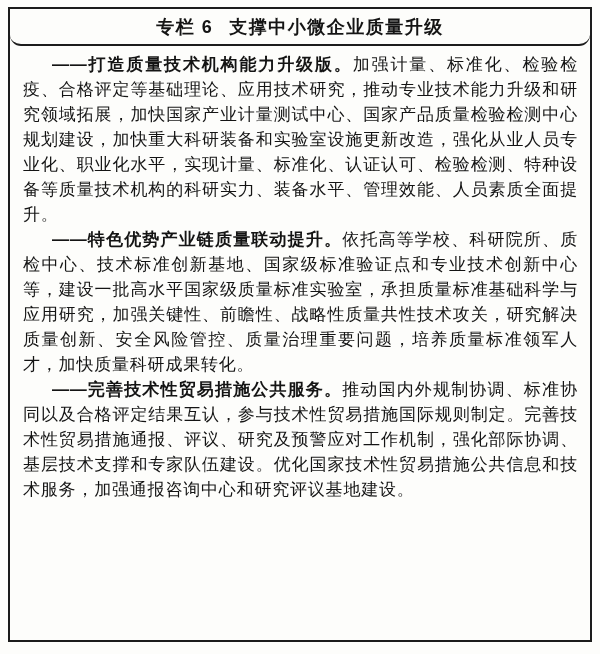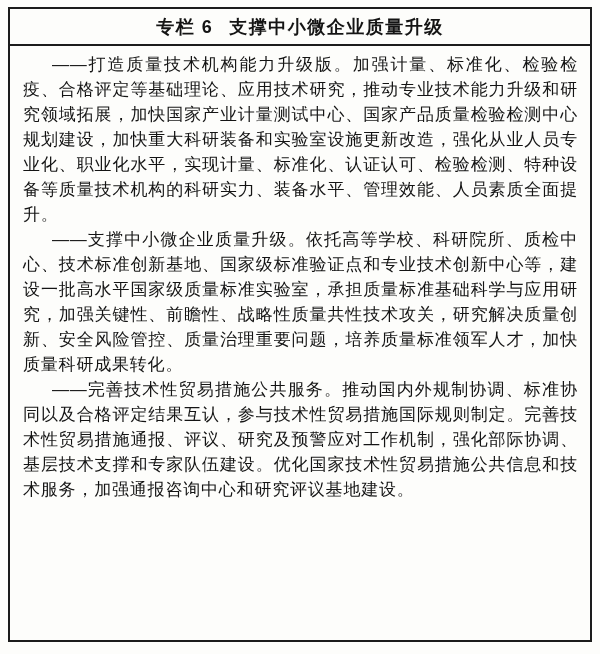--- a/index.html
+++ b/index.html
@@ -33,48 +33,49 @@
     height: 35px;
     border-bottom: 2px solid #1c1c1c;
     display: flex;
     justify-content: center;
     align-items: center;
     gap: 16px;
     font-family: "Liberation Sans", "DejaVu Sans", sans-serif;
     font-weight: 700;
     font-size: 18px;
     letter-spacing: 1.5px;
+    border-radius: 11px;
   }
   .box-body {
     flex: 1 1 auto;
     box-sizing: border-box;
     padding: 6px 12px 6px 13px;
     font-size: 17px;
     line-height: 25px;
     text-align: justify;
     letter-spacing: 0.8px;
     overflow: hidden;
   }
   .para {
     margin: 0;
     text-indent: 1.7em;
   }
   .lead {
     font-family: "Liberation Sans", "DejaVu Sans", sans-serif;
-    font-weight: 400;
+    font-weight: 700;
   }
 </style>
 </head>
 <body>
 
 <div class="page">
   <div class="box">
     <div class="box-header">
       <span class="box-label">专栏 6</span>
       <span class="box-title">支撑中小微企业质量升级</span>
     </div>
     <div class="box-body">
       <p class="para"><span class="lead">——打造质量技术机构能力升级版。</span><span>加强计量、标准化、检验检疫、合格评定等基础理论、应用技术研究，推动专业技术能力升级和研究领域拓展，加快国家产业计量测试中心、国家产品质量检验检测中心规划建设，加快重大科研装备和实验室设施更新改造，强化从业人员专业化、职业化水平，实现计量、标准化、认证认可、检验检测、特种设备等质量技术机构的科研实力、装备水平、管理效能、人员素质全面提升。</span></p>
-      <p class="para"><span class="lead">——支撑中小微企业质量升级。</span><span>依托高等学校、科研院所、质检中心、技术标准创新基地、国家级标准验证点和专业技术创新中心等，建设一批高水平国家级质量标准实验室，承担质量标准基础科学与应用研究，加强关键性、前瞻性、战略性质量共性技术攻关，研究解决质量创新、安全风险管控、质量治理重要问题，培养质量标准领军人才，加快质量科研成果转化。</span></p>
+      <p class="para"><span class="lead">——特色优势产业链质量联动提升。</span><span>依托高等学校、科研院所、质检中心、技术标准创新基地、国家级标准验证点和专业技术创新中心等，建设一批高水平国家级质量标准实验室，承担质量标准基础科学与应用研究，加强关键性、前瞻性、战略性质量共性技术攻关，研究解决质量创新、安全风险管控、质量治理重要问题，培养质量标准领军人才，加快质量科研成果转化。</span></p>
       <p class="para"><span class="lead">——完善技术性贸易措施公共服务。</span><span>推动国内外规制协调、标准协同以及合格评定结果互认，参与技术性贸易措施国际规则制定。完善技术性贸易措施通报、评议、研究及预警应对工作机制，强化部际协调、基层技术支撑和专家队伍建设。优化国家技术性贸易措施公共信息和技术服务，加强通报咨询中心和研究评议基地建设。</span></p>
     </div>
   </div>
 </div>
 
 </body></html>

